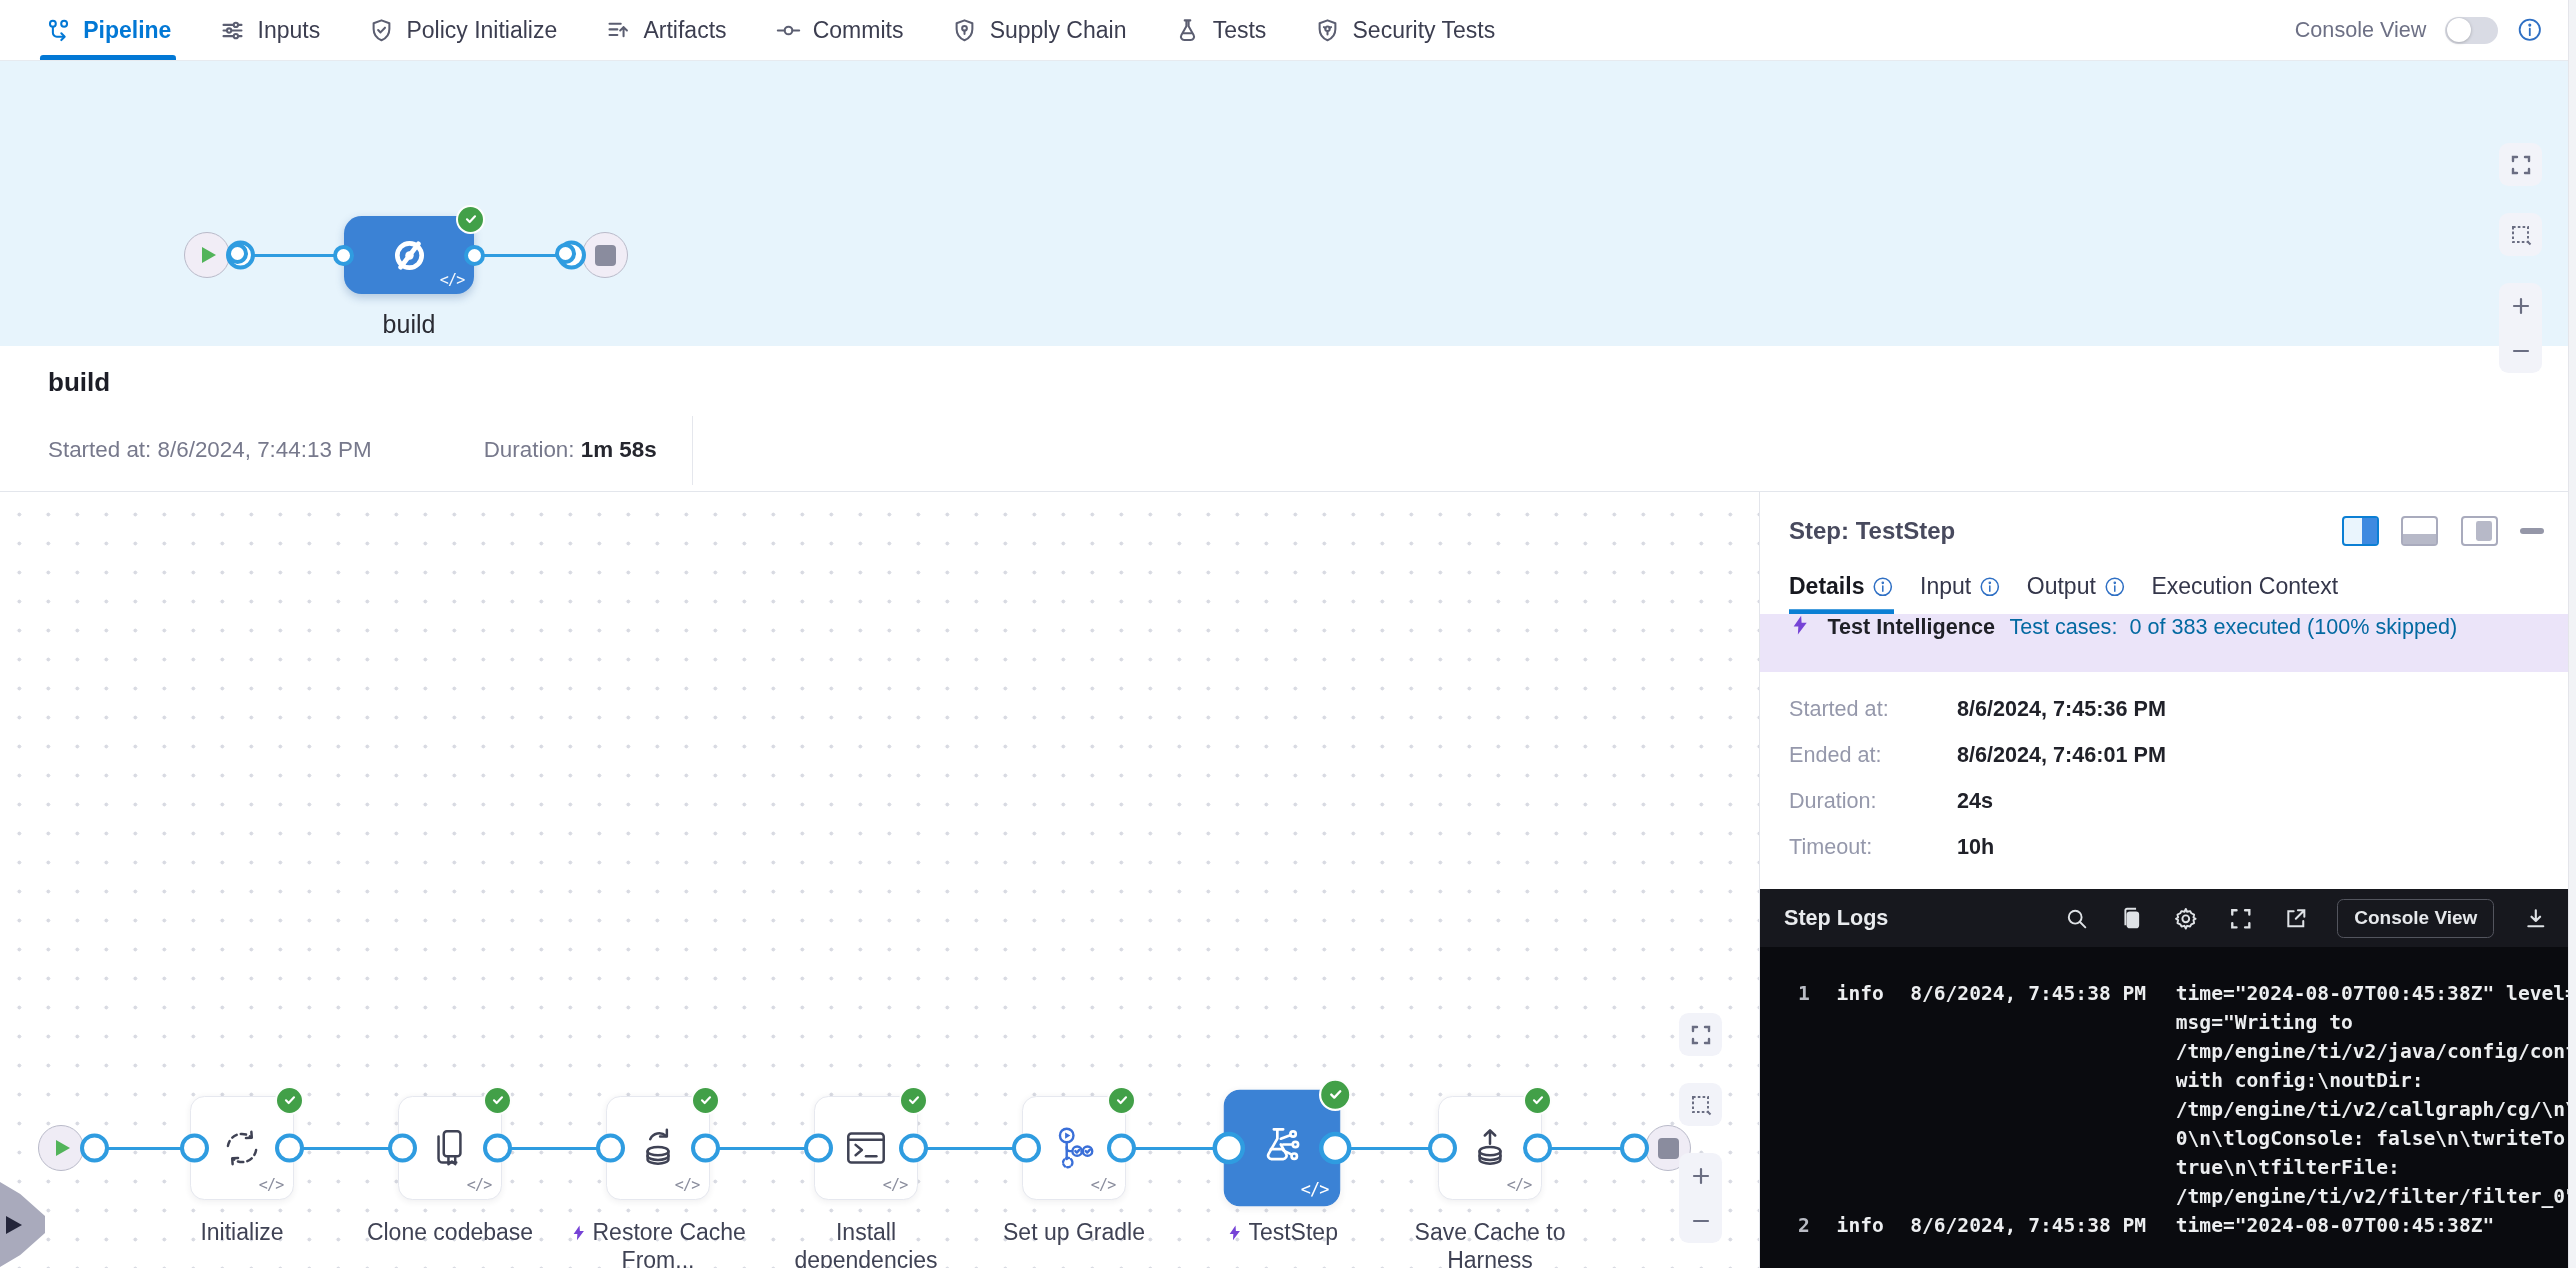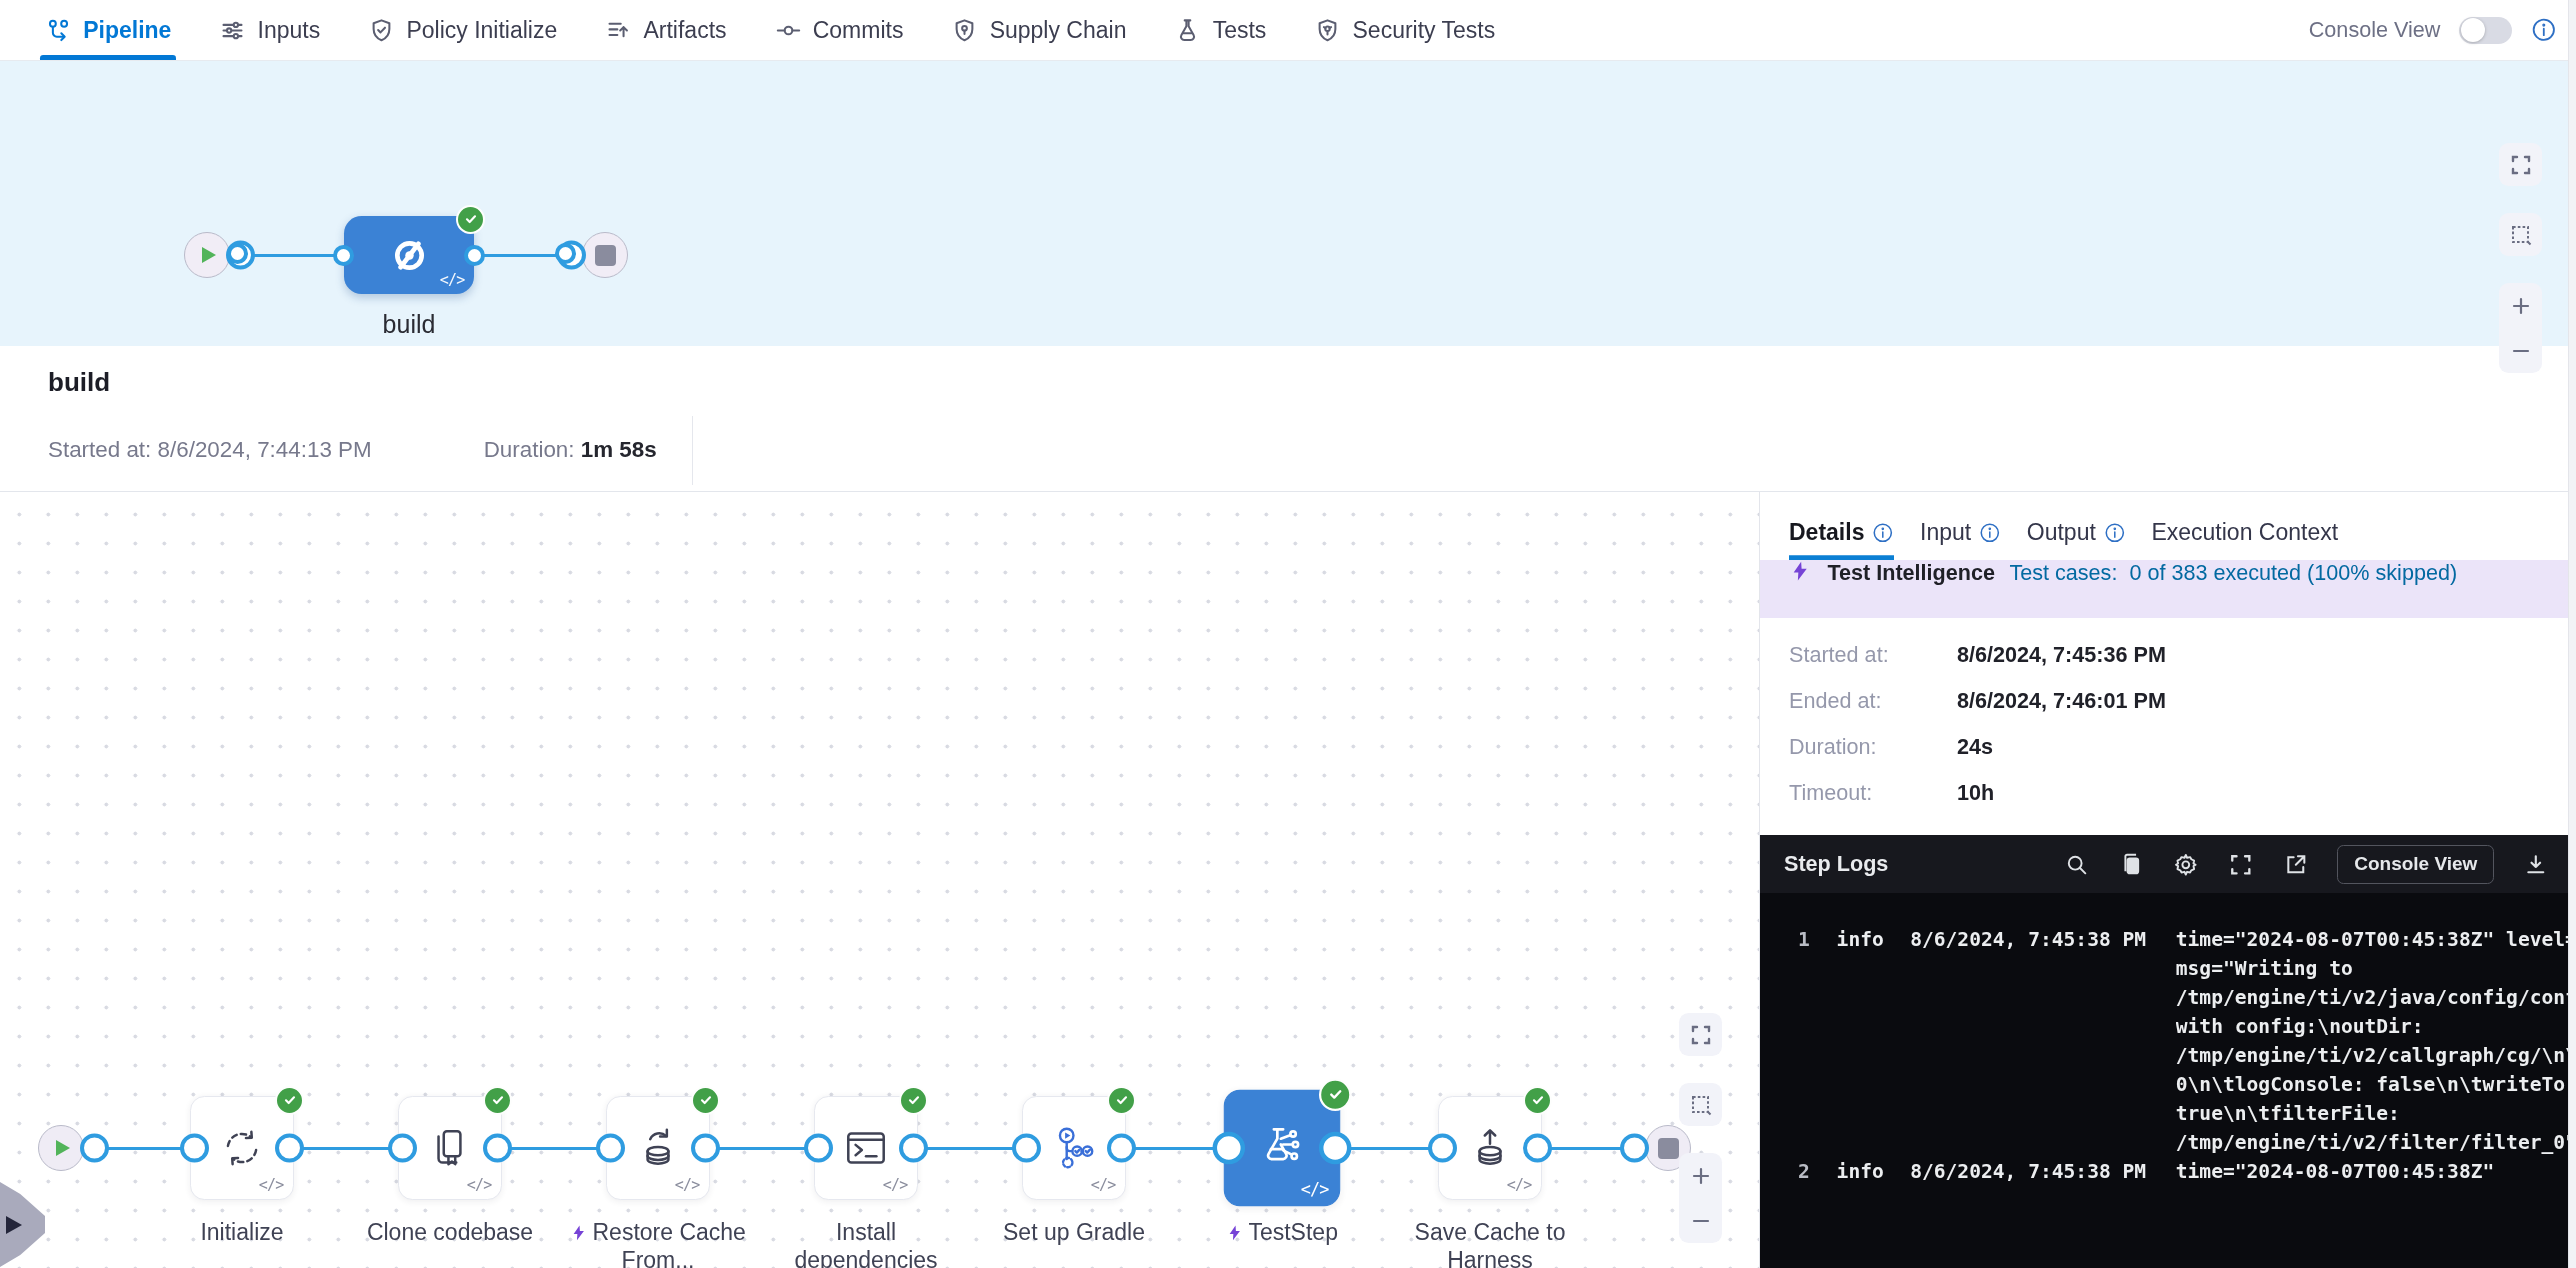--- a/index.html
+++ b/index.html
@@ -1,20 +1,20 @@
 <!DOCTYPE html>
 <html style="font-size:12.8px"><head>
 <meta charset="utf-8">
 <style>
   * { margin:0; padding:0; box-sizing:border-box; }
   html,body { width:2576px; height:1268px; overflow:hidden; }
   body { font-family:"Liberation Sans", sans-serif; background:#fff; color:#3f4254; position:relative; }
 
   
-  .nav { height:61px; background:#fff; border-bottom:1.6px solid #e7eaef; display:flex; align-items:center; justify-content:space-between; padding:0 19px 0 45px; position:relative; z-index:10; }
+  .nav { height:61px; background:#fff; border-bottom:1.6px solid #e7eaef; display:flex; align-items:center; justify-content:space-between; padding:0 33px 0 45px; position:relative; z-index:10; }
   .nav-tabs { display:flex; align-items:stretch; height:100%; gap:48px; }
   .nav-tab { display:flex; align-items:center; gap:11.2px; font-size:23px; color:#3c3e50; cursor:pointer; position:relative; height:100%; }
   .nav-tab .tab-icon { width:27px; height:27px; display:inline-flex; color:#5b5e71; }
   .nav-tab .tab-icon svg { width:100%; height:100%; }
   .nav-tab.active { color:#0278d5; font-weight:bold; }
   .nav-tab.active .tab-icon { color:#0278d5; }
   .nav-tab.active::after { content:""; position:absolute; left:-4.8px; right:-4.8px; bottom:0; height:4.8px; background:#0278d5; border-radius:3.2px 3.2px 0 0; }
   .nav-right { display:flex; align-items:center; gap:19px; }
   .console-view-label { font-size:21.6px; color:#6d7085; }
   .toggle { width:53px; height:27px; border-radius:13.6px; background:#d9dbe4; position:relative; cursor:pointer; }
@@ -473,20 +473,35 @@
         <div class="canvas-btn">
             <svg viewBox="0 0 24 24" stroke="currentColor" stroke-width="2.2" stroke-linecap="round">
               <path d="M5 12h14"></path>
             </svg>
           </div>
       </div>
     </div>
   </section>
 
   <aside class="panel">
+    <div class="panel-head">
+      <span class="panel-title">Step: TestStep</span>
+      <div class="layout-btns">
+        <span class="layout-btn split-active">
+            <span class="fillpart"></span>
+          </span>
+        <span class="layout-btn bottom-drawer">
+            <span class="fillpart"></span>
+          </span>
+        <span class="layout-btn right-drawer">
+            <span class="fillpart"></span>
+          </span>
+        <span class="minimize-dash"></span>
+      </div>
+    </div>
 
     <div class="panel-tabs">
 
     <div class="p-tab active">
           <span>Details</span>
           <span class="info-circle show">
             <svg viewBox="0 0 24 24" fill="none" stroke="currentColor" stroke-width="1.7">
               <circle cx="12" cy="12" r="9.5"></circle>
               <path d="M12 11v6" stroke-linecap="round"></path>
               <circle cx="12" cy="7.6" r="0.6" fill="currentColor"></circle>

